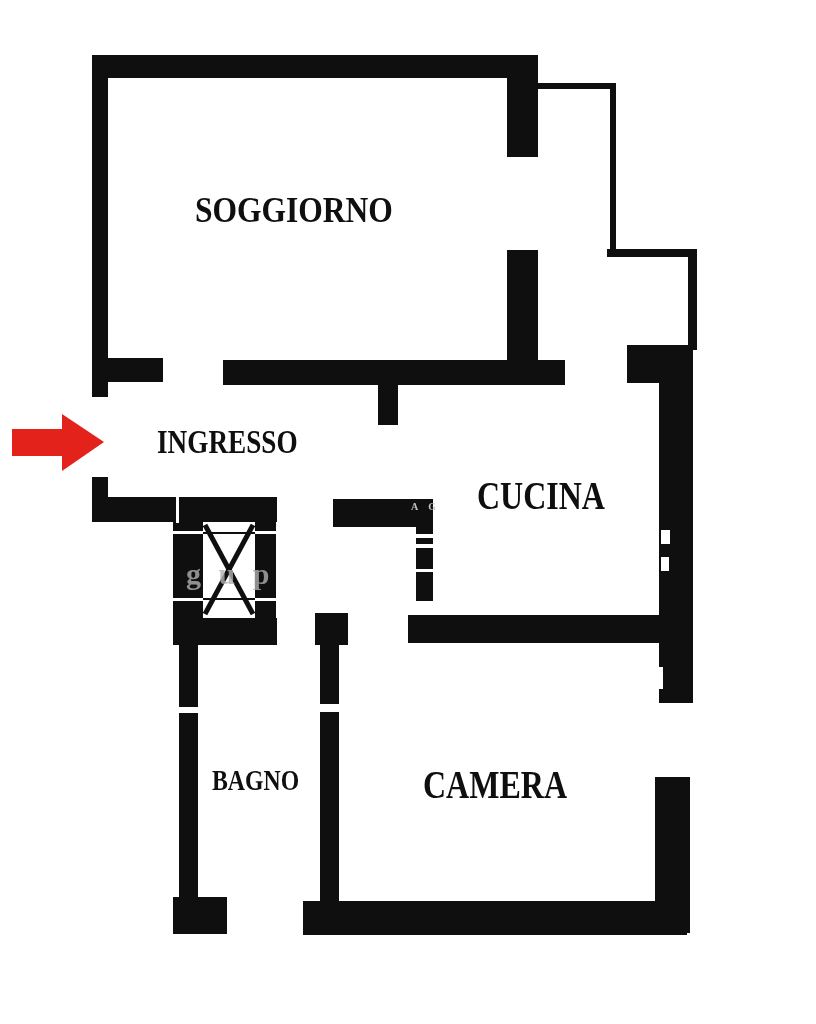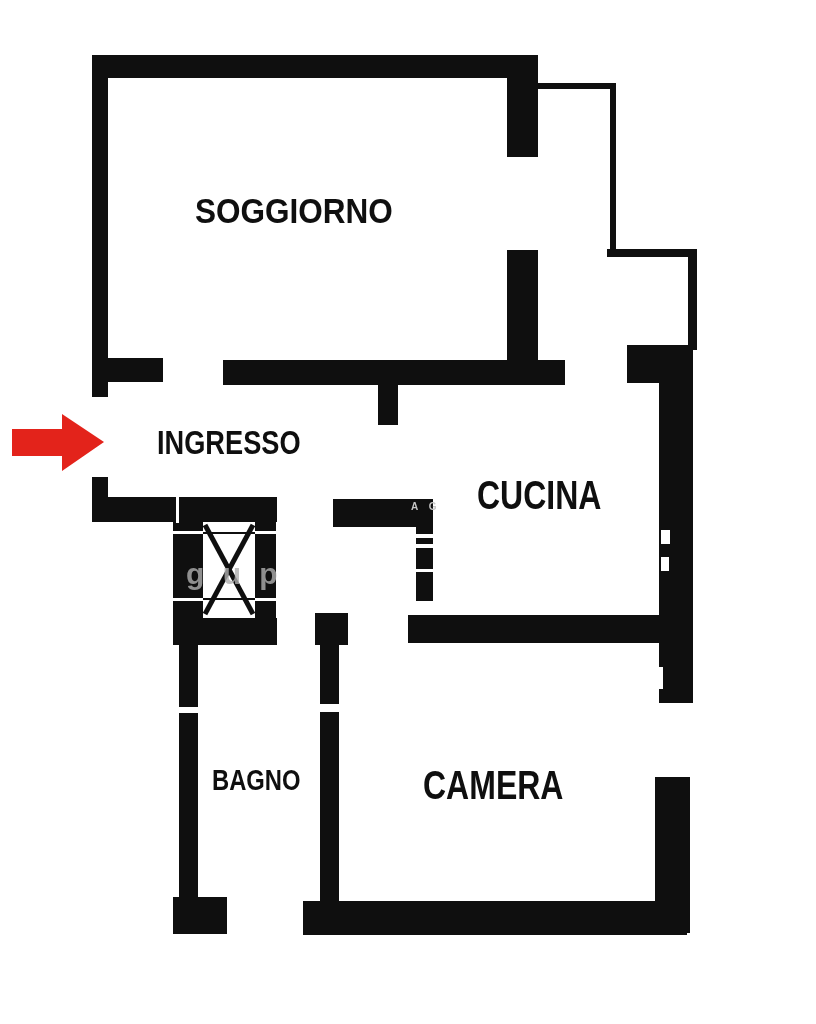--- a/index.html
+++ b/index.html
@@ -8,21 +8,21 @@
     --arrow:#e3231b;
     --watermark:#c6c6c6;
     --watermark_soft:#b0b0b0;
   }
   html,body{margin:0;padding:0;background:#fff;}
   #plan{
     position:relative;
     width:816px;height:1024px;
     background:var(--paper);
     overflow:hidden;
-    font-family:Liberation Sans, sans-serif;
+    font-family:Liberation Serif, serif;
   }
   .wall{position:absolute;background:var(--ink);z-index:2;}
   .thin{position:absolute;background:var(--ink);z-index:2;}
   .cut{position:absolute;background:var(--paper);z-index:3;}
   .room-label{
     position:absolute;z-index:6;color:var(--ink);
     font-weight:700;line-height:1;white-space:nowrap;
     transform-origin:left top;letter-spacing:0px;
   }
   .wm{position:absolute;z-index:5;font-weight:700;white-space:nowrap;}

